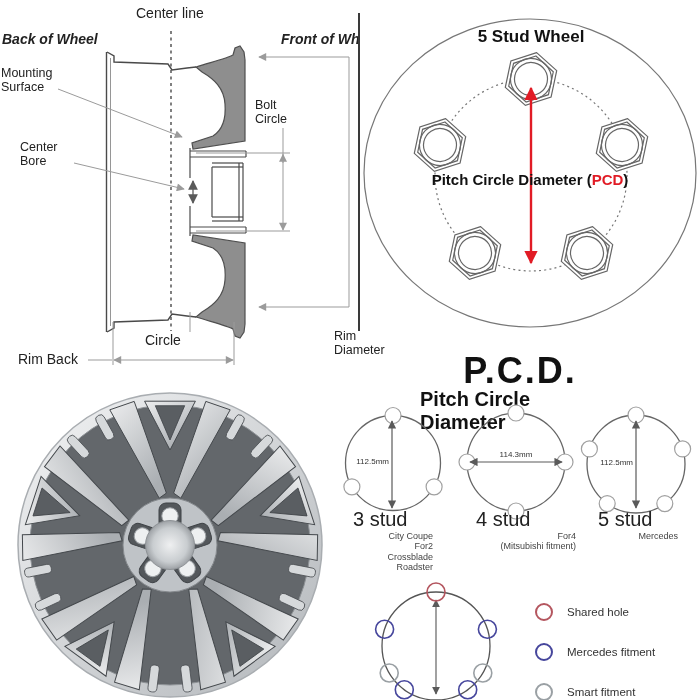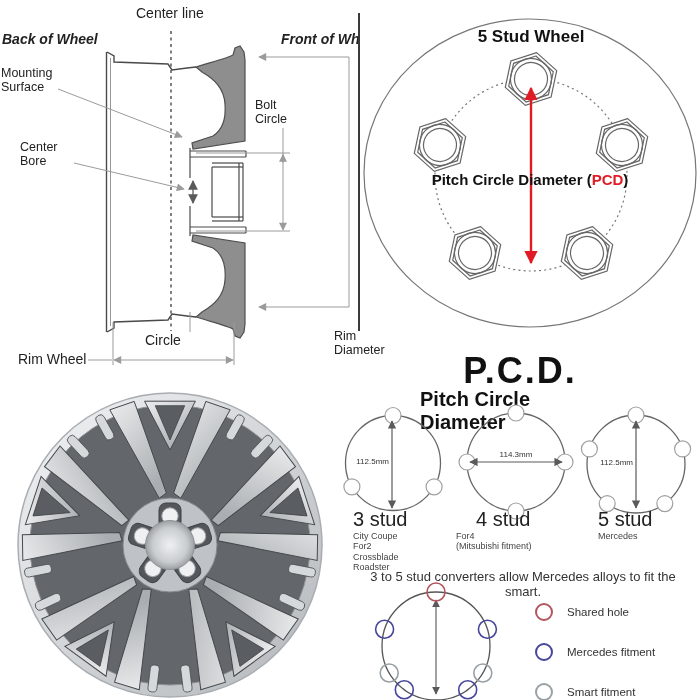--- a/index.html
+++ b/index.html
@@ -10,21 +10,21 @@
   .ctr{text-align:left;}
   .pre{white-space:pre-line;}
   .bi{font-weight:bold;font-style:italic;font-size:14px;}
   .m14{font-size:14px;}
   .divider{position:absolute;left:358px;top:13px;width:2px;height:318px;background:#3a3a3a;}
   .pcd-title{position:absolute;left:420px;top:350px;width:200px;text-align:center;
              font-size:36px;font-weight:bold;letter-spacing:2px;color:#111;}
   .pcd-sub{position:absolute;left:420px;top:388px;width:200px;text-align:left;
            font-size:20px;font-weight:bold;color:#111;}
   .stud-label{position:absolute;width:80px;text-align:left;font-size:20px;color:#222;}
-  .fitments{position:absolute;text-align:left;font-size:9px;color:#444;line-height:1.15;white-space:pre-line;}
+  .fitments{position:absolute;text-align:right;font-size:9px;color:#444;line-height:1.15;white-space:pre-line;}
   .note{position:absolute;left:360px;top:569px;width:326px;text-align:center;font-size:13px;color:#333;}
   .legend{position:absolute;left:534px;top:602px;display:flex;flex-direction:column;gap:20px;}
   .legend-row{display:flex;align-items:center;gap:13px;}
   .legend-row span{font-size:11.5px;color:#333;}
 </style>
 </head>
 <body>
 
 <div id="page">
 
@@ -111,21 +111,21 @@
   <div class="lbl m14 ctr" style="left:136px;top:5px;width:80px">Center line</div>
   <div class="lbl bi" style="left:2px;top:31px">Back of Wheel</div>
   <div class="lbl bi" style="left:281px;top:31px">Front of Wh</div>
   <div class="lbl ctr pre" style="left:1px;top:66px;width:62px">Mounting
 Surface</div>
   <div class="lbl ctr pre" style="left:255px;top:98px;width:60px">Bolt
 Circle</div>
   <div class="lbl ctr pre" style="left:20px;top:140px;width:60px">Center
 Bore</div>
   <div class="lbl m14 ctr" style="left:145px;top:332px;width:70px">Circle</div>
-  <div class="lbl m14" style="left:18px;top:351px">Rim Wheel</div>
+  <div class="lbl m14" style="left:18px;top:351px">Rim Back</div>
   <div class="lbl ctr pre" style="left:334px;top:329px;width:56px">Rim
 Diameter</div>
 
   <div class="divider"></div>
 
   <svg class="abs" style="left:358px;top:0" width="342" height="356" viewBox="0 0 342 356">
     <ellipse cx="172" cy="173" rx="166" ry="154" fill="#fff" stroke="#777" stroke-width="1.2"></ellipse>
     <circle cx="173" cy="175" r="96" fill="none" stroke="#777" stroke-width="1.2" stroke-dasharray="2,3.2"></circle>
     <g stroke="#666" fill="#fff" stroke-width="1.2">
       <g transform="translate(173,79) rotate(12)">
@@ -292,21 +292,20 @@
   <div class="fitments" style="left:353px;top:531px;width:80px">City Coupe
 For2
 Crossblade
 Roadster</div>
   <div class="stud-label" style="left:476px;top:508px">4 stud</div>
   <div class="fitments" style="left:456px;top:531px;width:120px">For4
 (Mitsubishi fitment)</div>
   <div class="stud-label" style="left:598px;top:508px">5 stud</div>
   <div class="fitments" style="left:598px;top:531px;width:80px">Mercedes</div>
 
-  <div class="note">3 to 5 stud converters allow Mercedes alloys to fit the smart.</div>
 
   <div class="legend">
     <div class="legend-row">
       <svg width="20" height="20">
           <circle cx="10" cy="10" r="8" fill="none" stroke-width="2" stroke="#b4565f"></circle>
         </svg>
       <span>Shared hole</span>
     </div>
     <div class="legend-row">
       <svg width="20" height="20">

